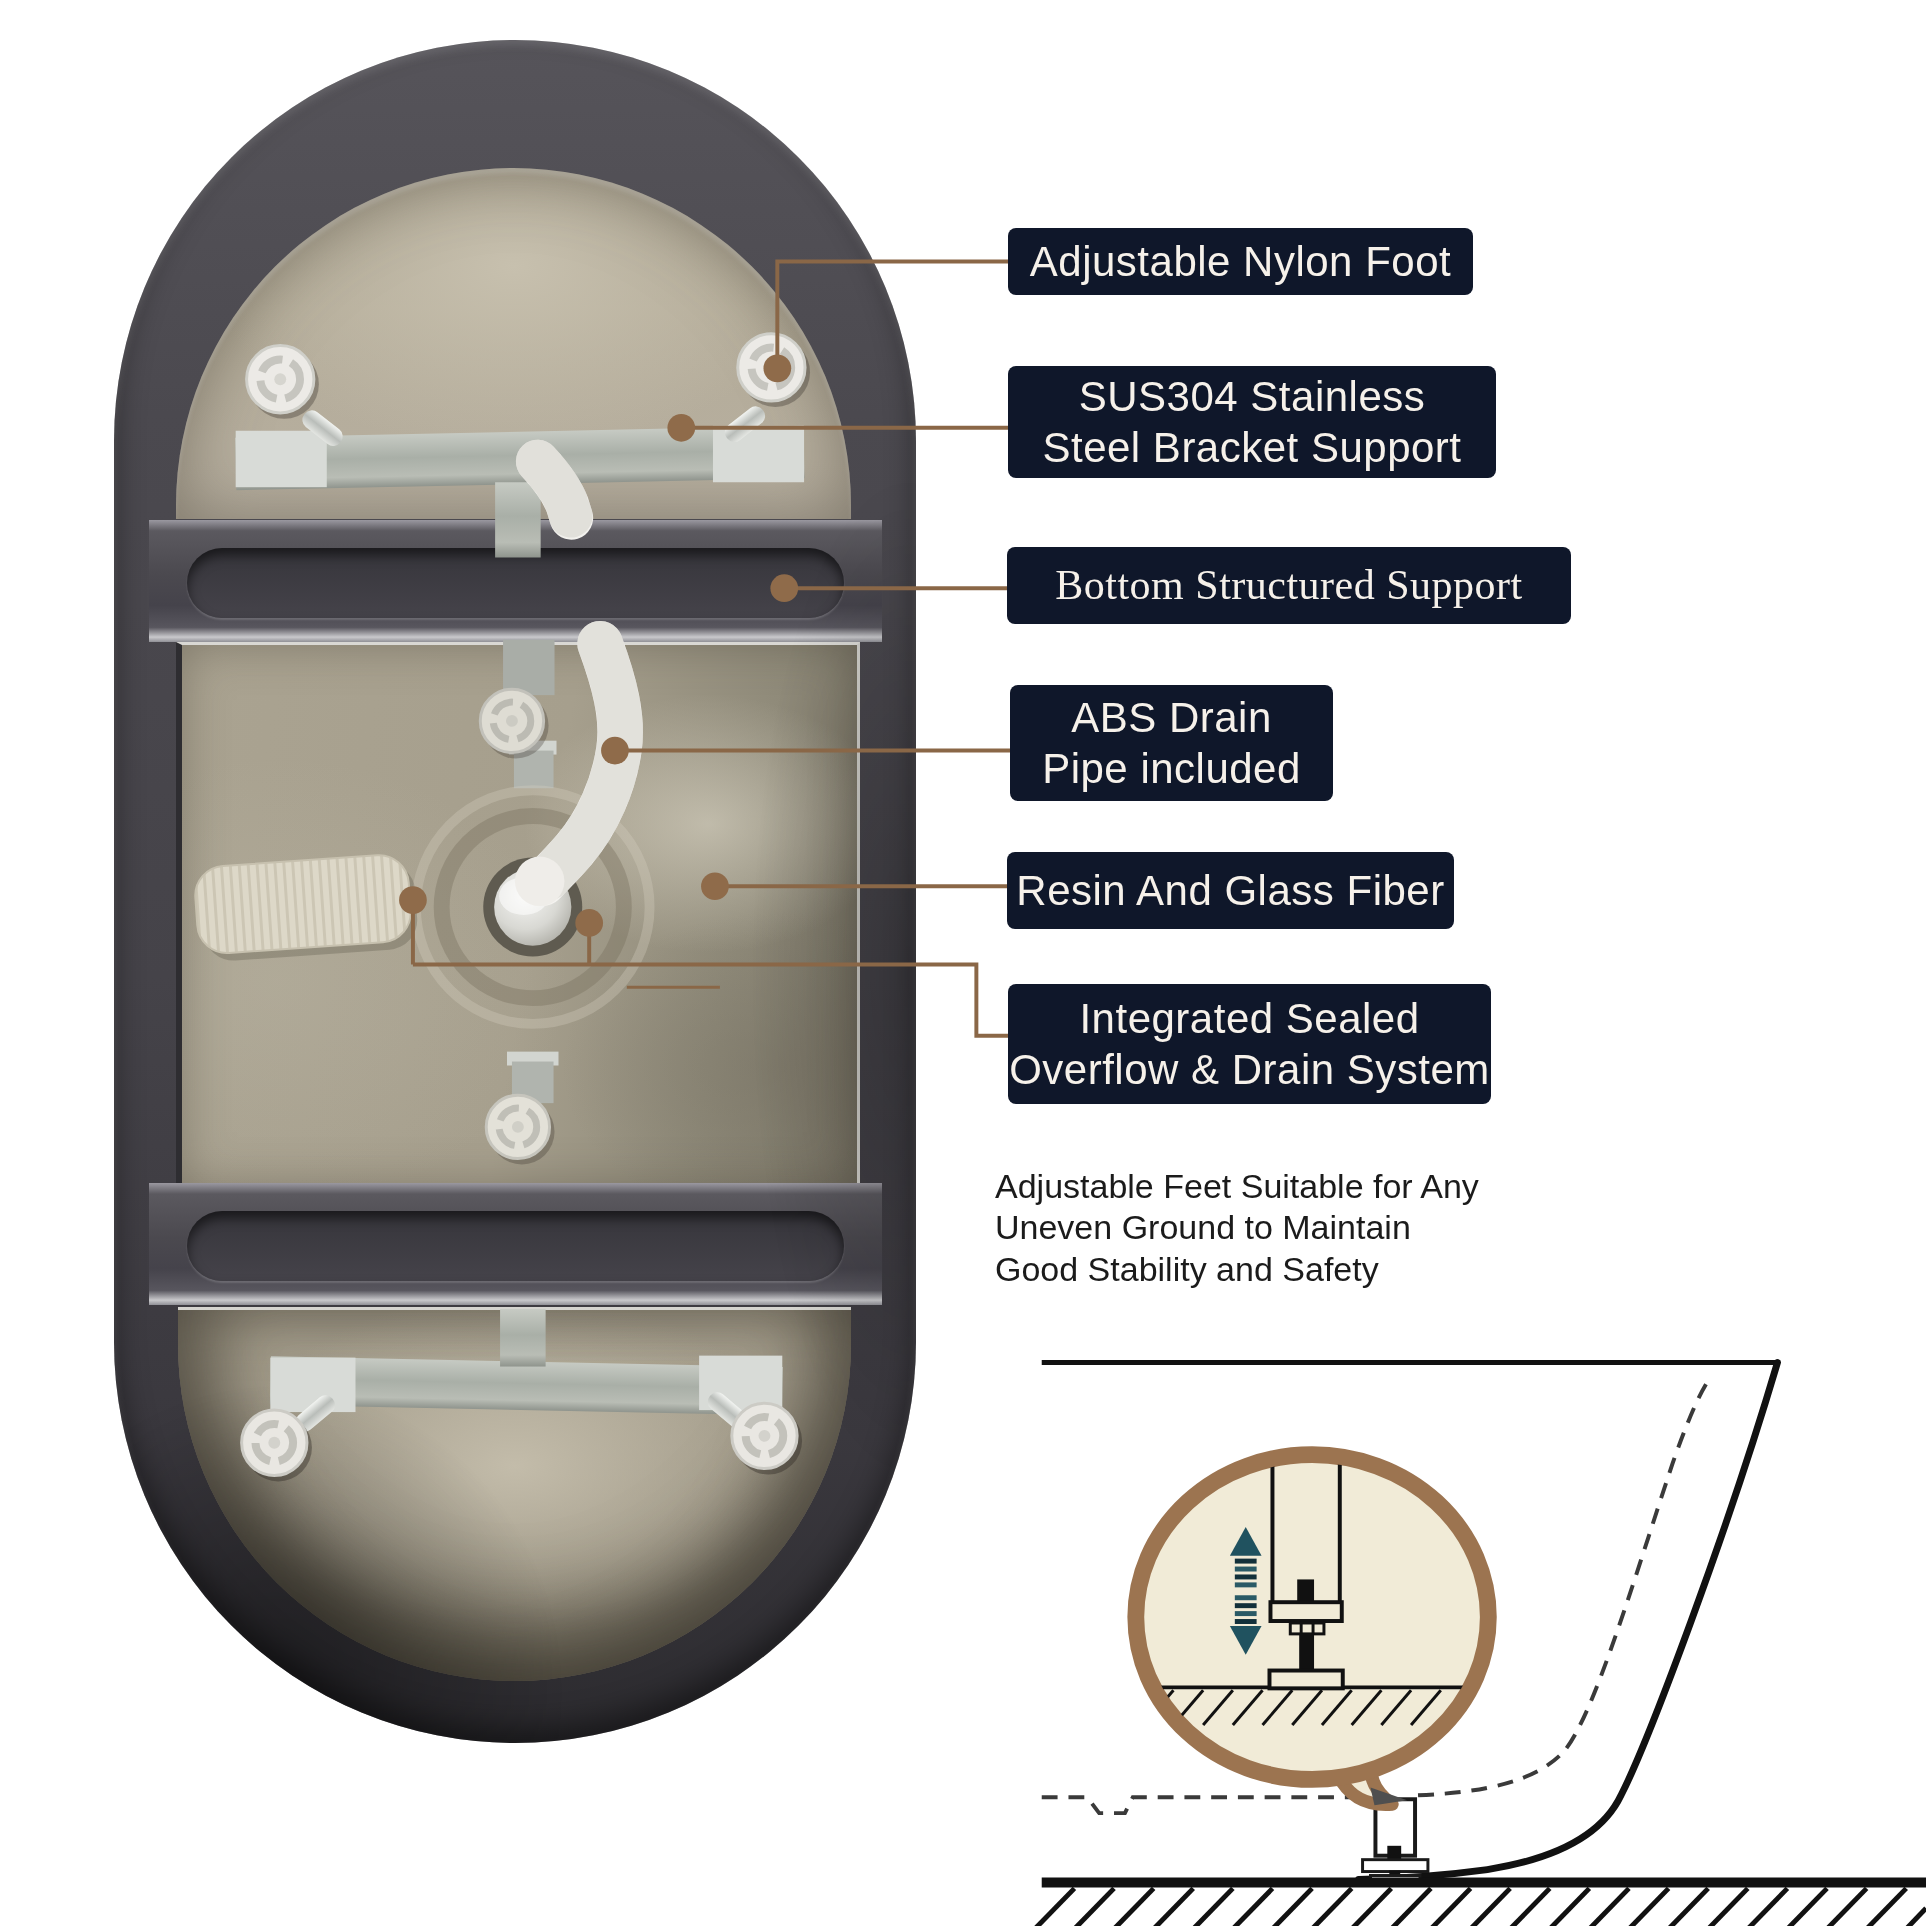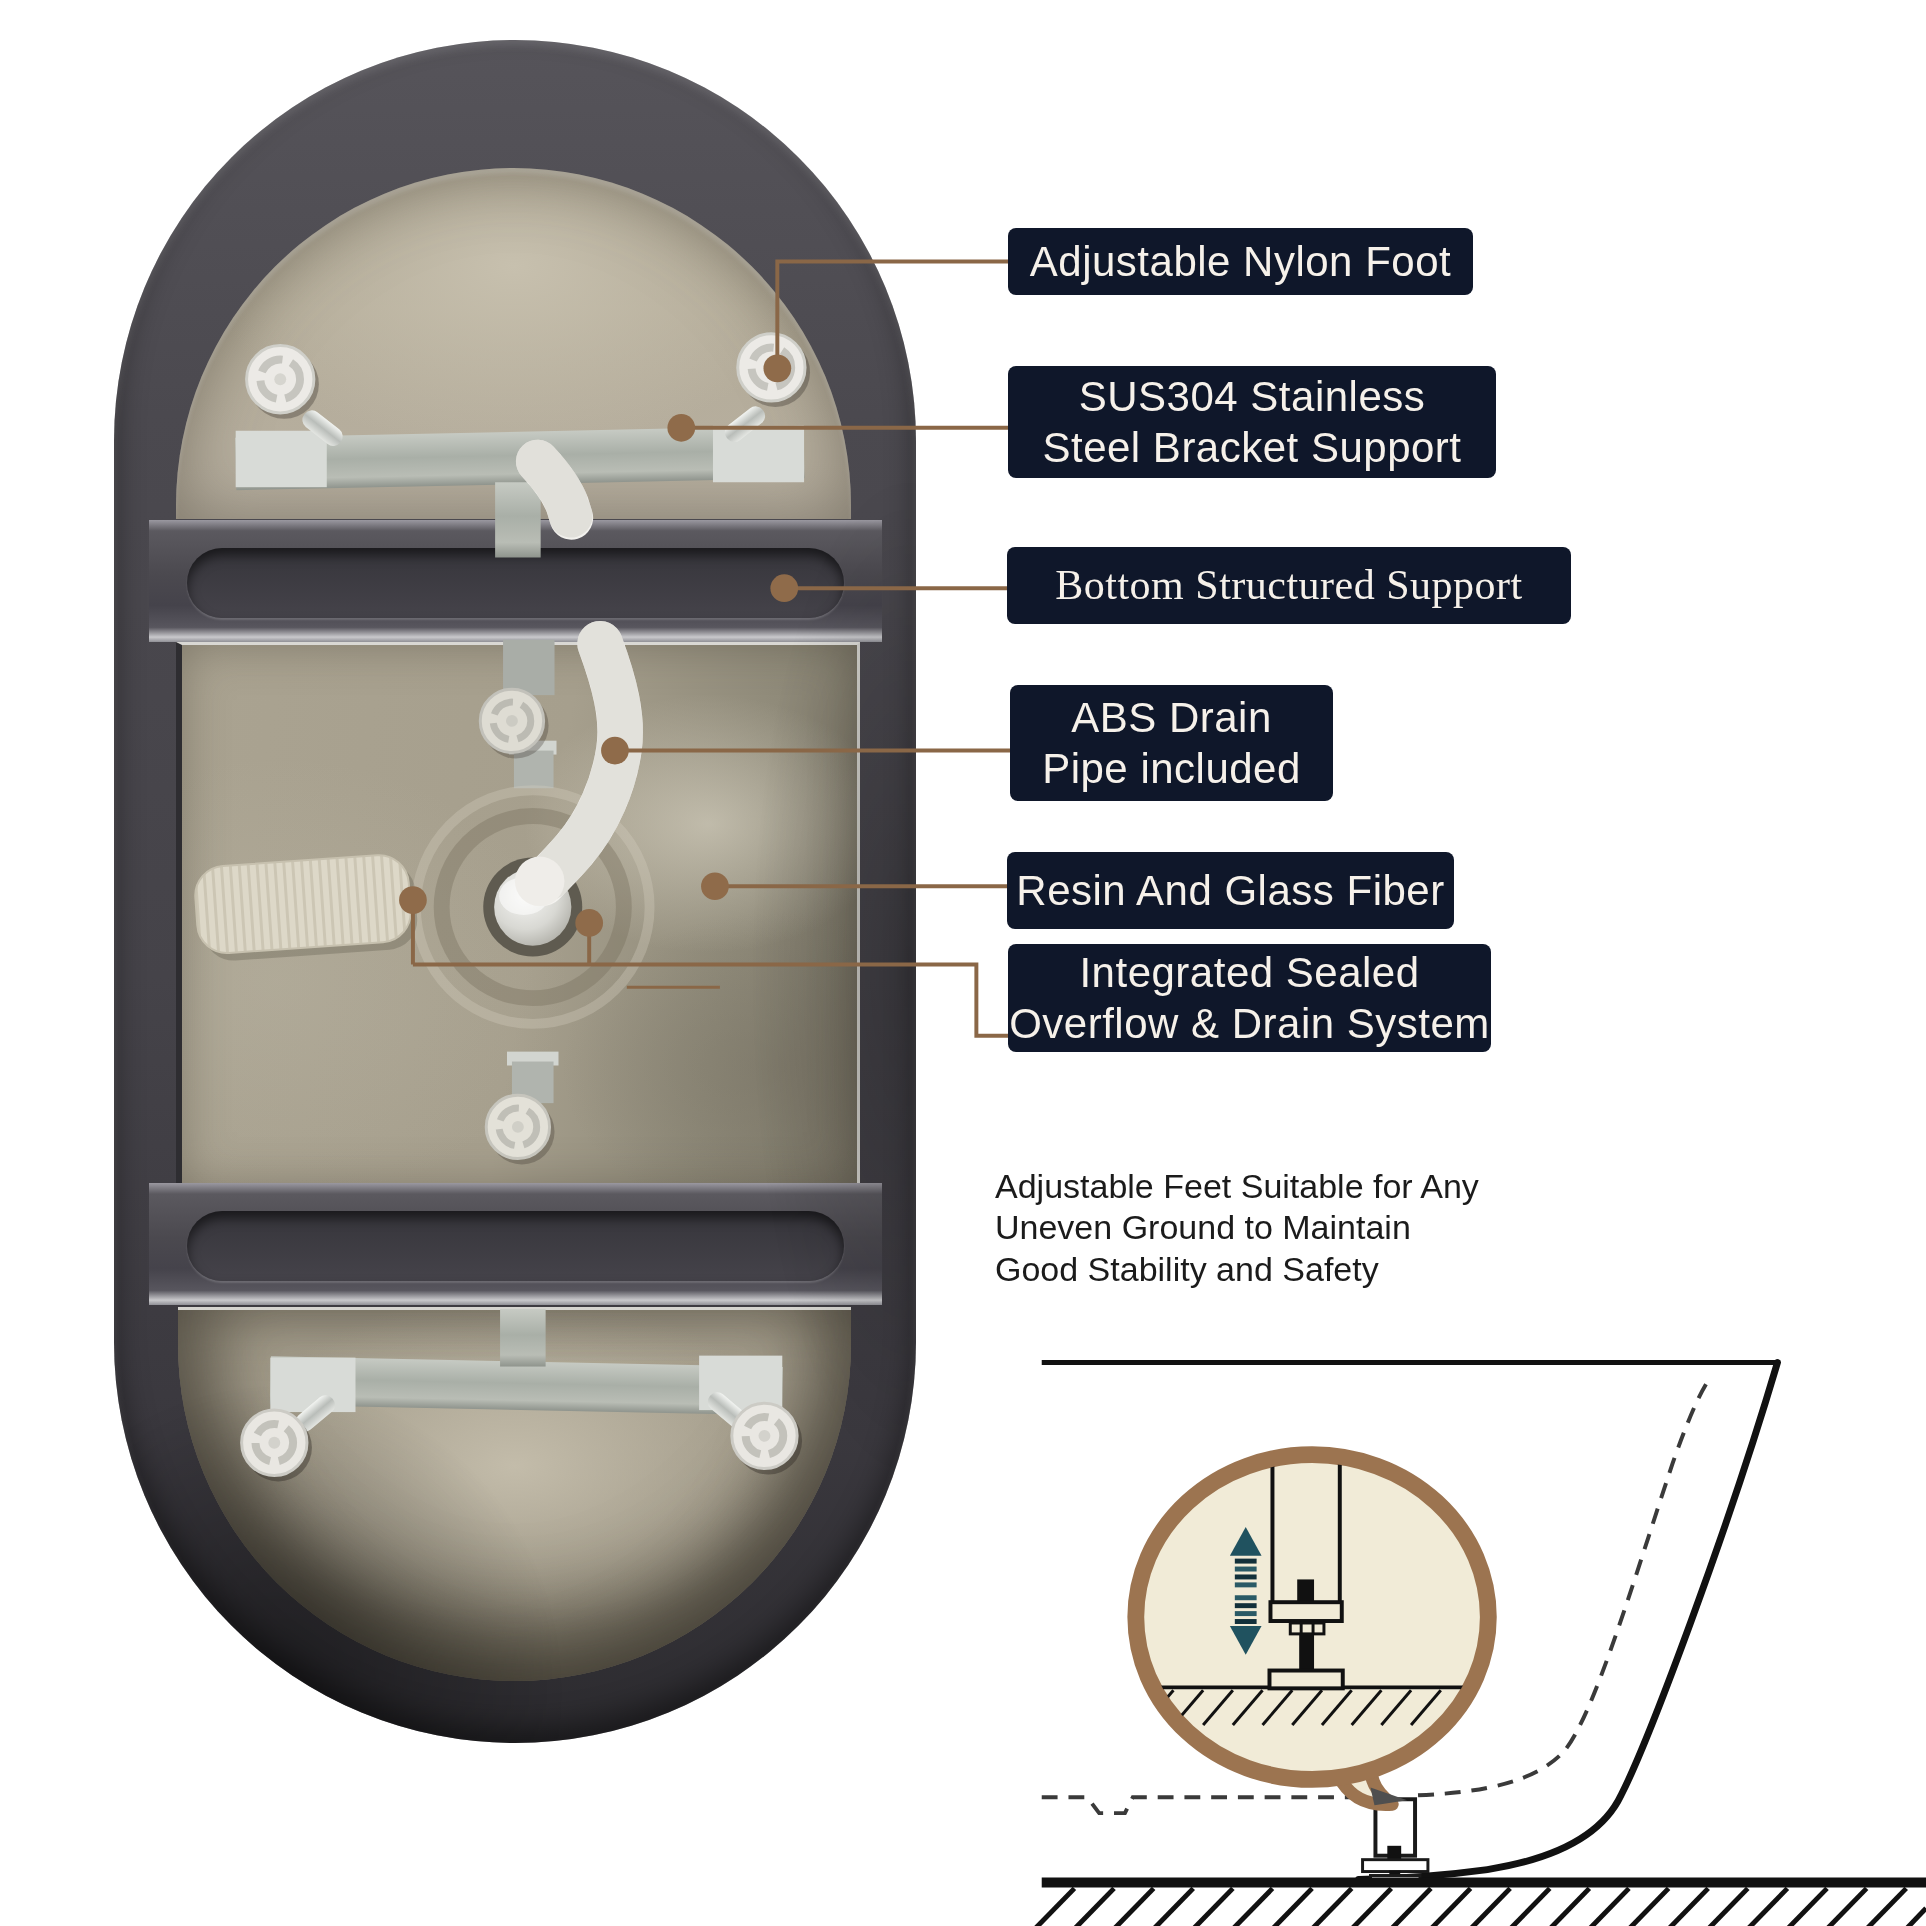--- a/index.html
+++ b/index.html
@@ -200,21 +200,21 @@
   </g>
 </svg>
 
 <div class="abs lbl" style="left:1008px;top:228px;width:465px;height:67px;">Adjustable Nylon Foot</div>
 <div class="abs lbl" style="left:1008px;top:366px;width:488px;height:112px;">SUS304 Stainless
 Steel Bracket Support</div>
 <div class="abs lbl" style="left:1007px;top:547px;width:564px;height:77px;font-family:Liberation Serif, serif;">Bottom Structured Support</div>
 <div class="abs lbl" style="left:1010px;top:685px;width:323px;height:116px;">ABS Drain
 Pipe included</div>
 <div class="abs lbl" style="left:1007px;top:852px;width:447px;height:77px;text-align:right;">Resin And Glass Fiber</div>
-<div class="abs lbl" style="left:1008px;top:944px;width:483px;height:108px;text-align:center;">Integrated Sealed
+<div class="abs lbl" style="left:1008px;top:984px;width:483px;height:120px;text-align:center;">Integrated Sealed
 Overflow &amp; Drain System</div>
 
 <div class="abs note">Adjustable Feet Suitable for Any
 Uneven Ground to Maintain
 Good Stability and Safety</div>
 
 <svg width="1927" height="1927" viewBox="0 0 1946 1946">
 
   <path d="M 1052 1376 H 1795" stroke="#111" stroke-width="5" fill="none"></path>
 

